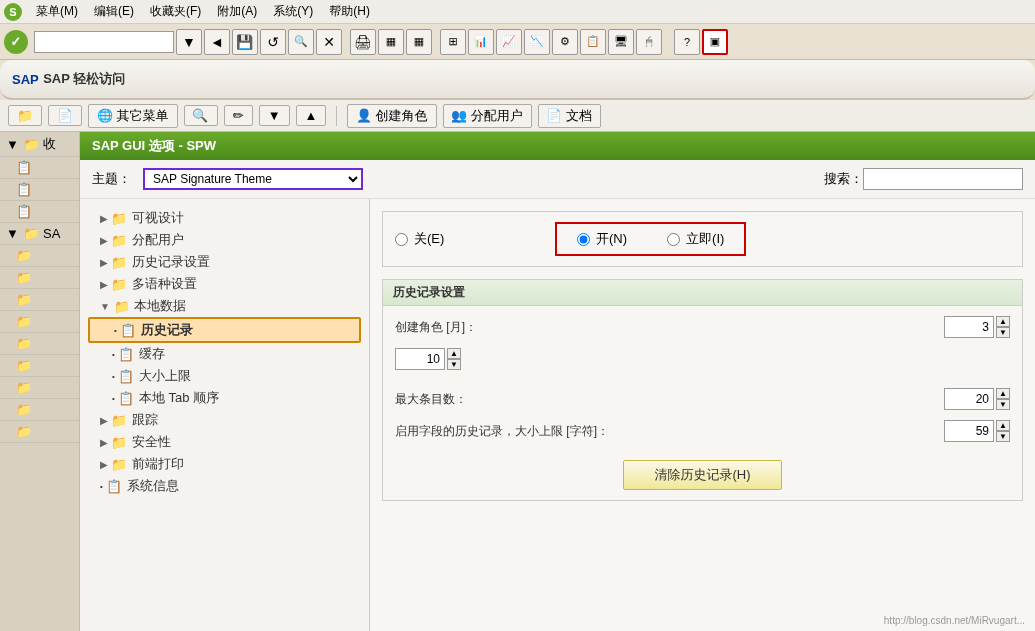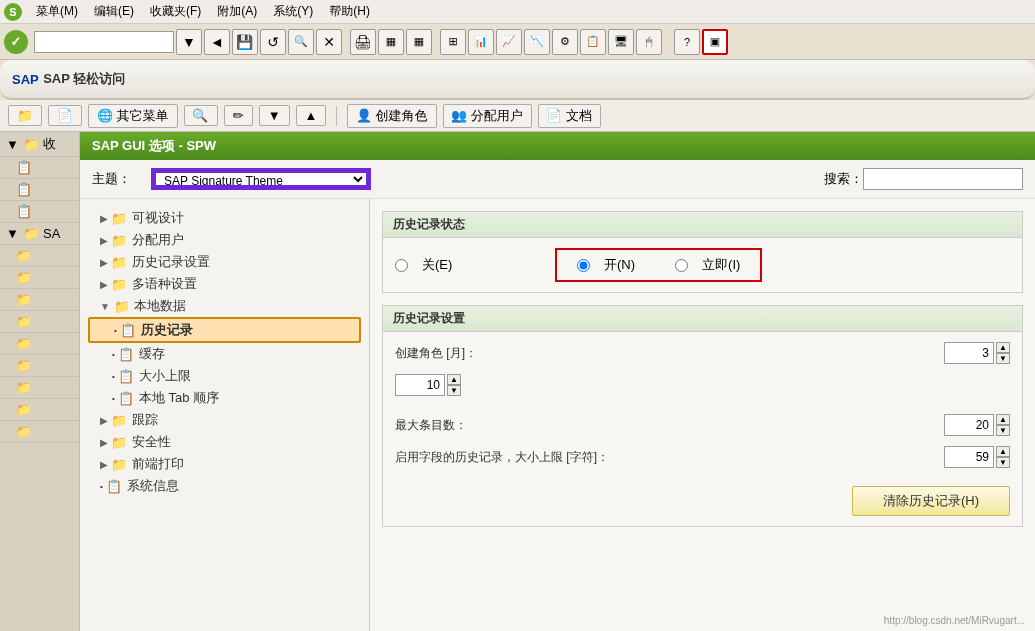--- a/index.html
+++ b/index.html
@@ -158,21 +158,21 @@
 
     
     .settings-panel {
       flex: 1;
       padding: 12px;
       overflow-y: auto;
       background: #f8f6f2;
     }
     .theme-select {
       width: 220px; height: 22px;
-      border: 5px solid #6d28d9;
+      border: 2px solid #6d28d9;
       background: white;
       padding: 0 4px;
       font-size: 12px;
     }
     .search-input {
       width: 160px; height: 22px;
       border: 1px solid #999;
       background: white;
       padding: 0 4px;
     }
@@ -190,21 +190,21 @@
       font-weight: bold;
       color: #333;
       border-bottom: 1px solid #ccc;
     }
     .section-body {
       padding: 10px 12px;
     }
     .radio-option {
       display: flex;
       align-items: center;
-      gap: 14px;
+      gap: 6px;
       cursor: pointer;
     }
     .radio-option input[type=radio] { cursor: pointer; }
 
     
     .form-row {
       display: flex;
       align-items: center;
       margin-bottom: 10px;
       gap: 8px;
@@ -245,21 +245,21 @@
     .clear-btn {
       background: linear-gradient(to bottom, #fdf8e8, #f0e898);
       border: 1px solid #c8b840;
       padding: 5px 30px;
       cursor: pointer;
       font-size: 13px;
       color: #333;
       border-radius: 2px;
       margin-top: 8px;
     }
-    .clear-btn-container { display: flex; justify-content: flex-end; margin-top: 4px; }
+    .clear-btn-container { display: flex; justify-content: center; margin-top: 4px; }
 
     
     .sap-icon {
       width: 22px; height: 22px;
       background: #6aaa2a;
       border-radius: 50%;
       display: flex; align-items: center; justify-content: center;
       color: white;
       font-weight: bold;
       font-size: 14px;
@@ -407,21 +407,21 @@
     </div>
   </div>
 
   <div class="dialog">
 
     <div class="dialog-titlebar">
       <span>SAP GUI 选项 - SPW</span>
     </div>
 
     <div style="display:flex; align-items:center; padding: 8px 12px; background:#f5f3ef; border-bottom:1px solid #ddd;">
-      <span style="font-size:13px; margin-right:20px;">主题：</span>
+      <span style="font-size:13px; margin-right:12px;">主题：</span>
       <select class="theme-select">
         <option>SAP Signature Theme</option>
       </select>
       <span style="margin-left:auto; font-size:13px; ">搜索：</span>
       <input type="text" class="search-input" style="width: 160px; height: 22px; border: 1px solid rgb(153, 153, 153);">
     </div>
 
     <div class="dialog-content">
 
       <div class="tree-panel">
@@ -503,21 +503,20 @@
           <span style="width:8px;"></span>
           <span style="font-size:8px;">•</span>
           <span>📋</span>
           <span>系统信息</span>
         </div>
       </div>
 
       <div class="settings-panel">
 
         <div class="section">
-          <div class="section-title">历史记录状态</div>
           <div class="section-body">
             <div style="display:flex; align-items:center; gap:0;">
 
               <div class="radio-option" style="width:160px;">
                 <input type="radio" name="history" id="radio-off" style="">
                 <label for="radio-off">关(E)</label>
               </div>
 
               <div style="border:2px solid #cc0000; padding:6px 20px; display:flex; align-items:center; gap:40px;">
                 <div class="radio-option">

